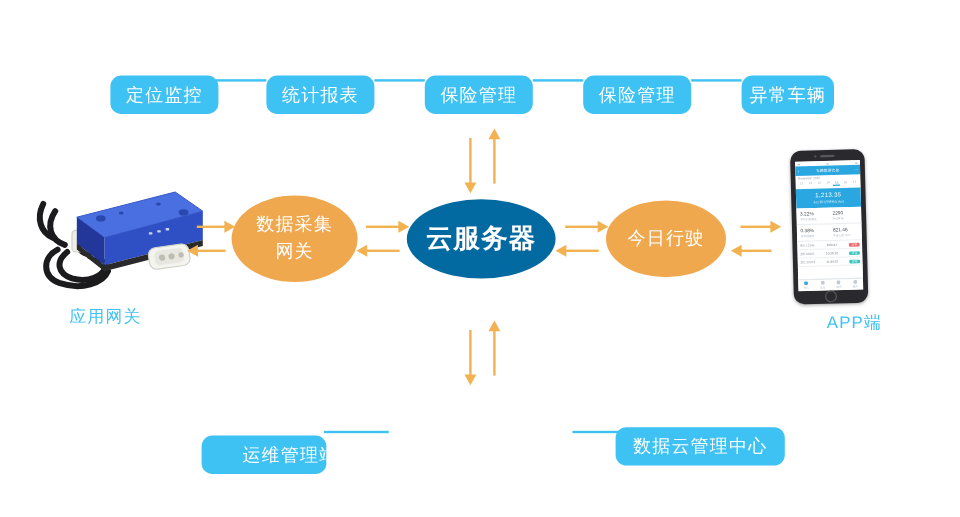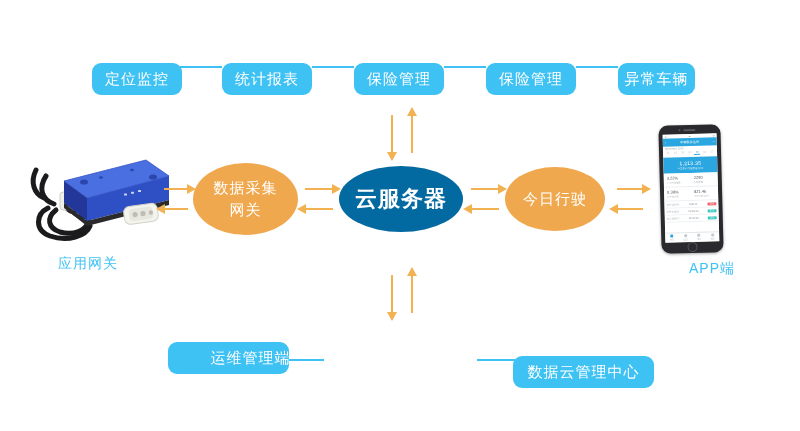--- a/index.html
+++ b/index.html
@@ -495,20 +495,20 @@
 
     </div>
     <div id="ph-home"></div>
   </div>
 
   <div class="caption" style="left:661px; top:260px;margin-left:28px;">APP端</div>
 
   <div class="hline" style="left:270px; top:359px; width:54px;"></div>
   <div class="hline" style="left:477px; top:359px; width:38px;"></div>
 
-  <div class="pill" style="left:168px; top:329px; width:121px; height:32px;padding-left:44px;">
+  <div class="pill" style="left:168px; top:350px; width:104px; height:32px;padding-left:44px;">
     <span>运维管理端</span>
   </div>
   <div class="pill" style="left:513px; top:343px; width:141px; height:32px;">
     <span>数据云管理中心</span>
   </div>
 
 </div>
 
 </body></html>

